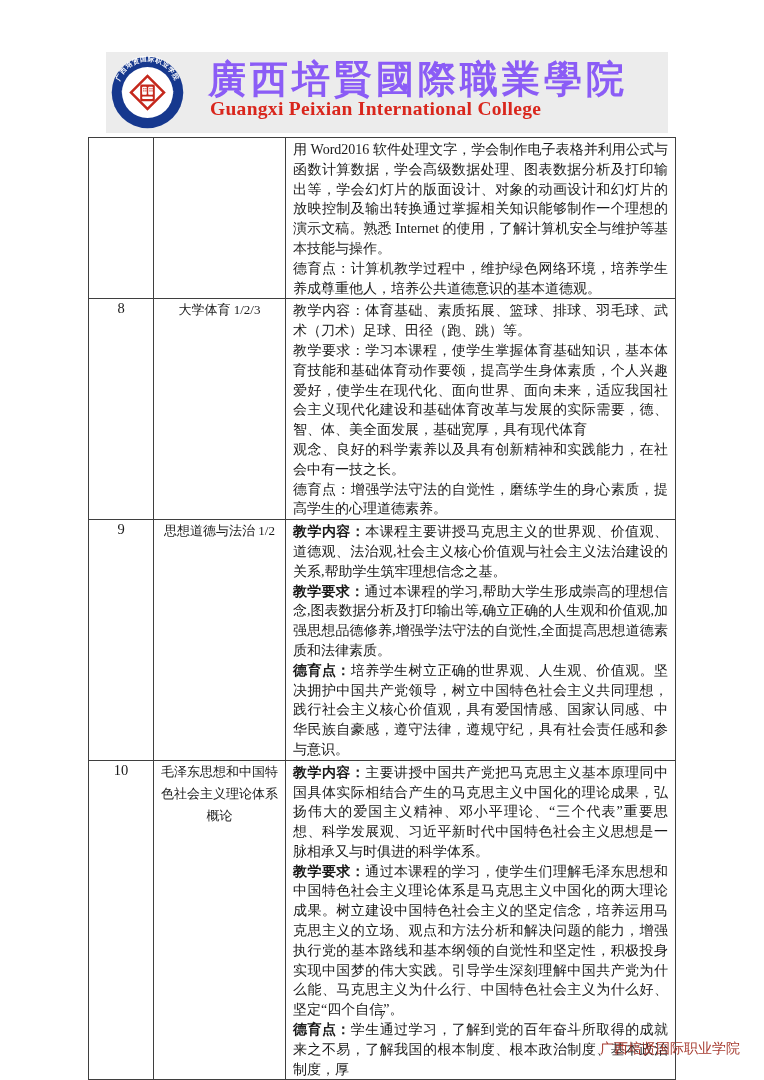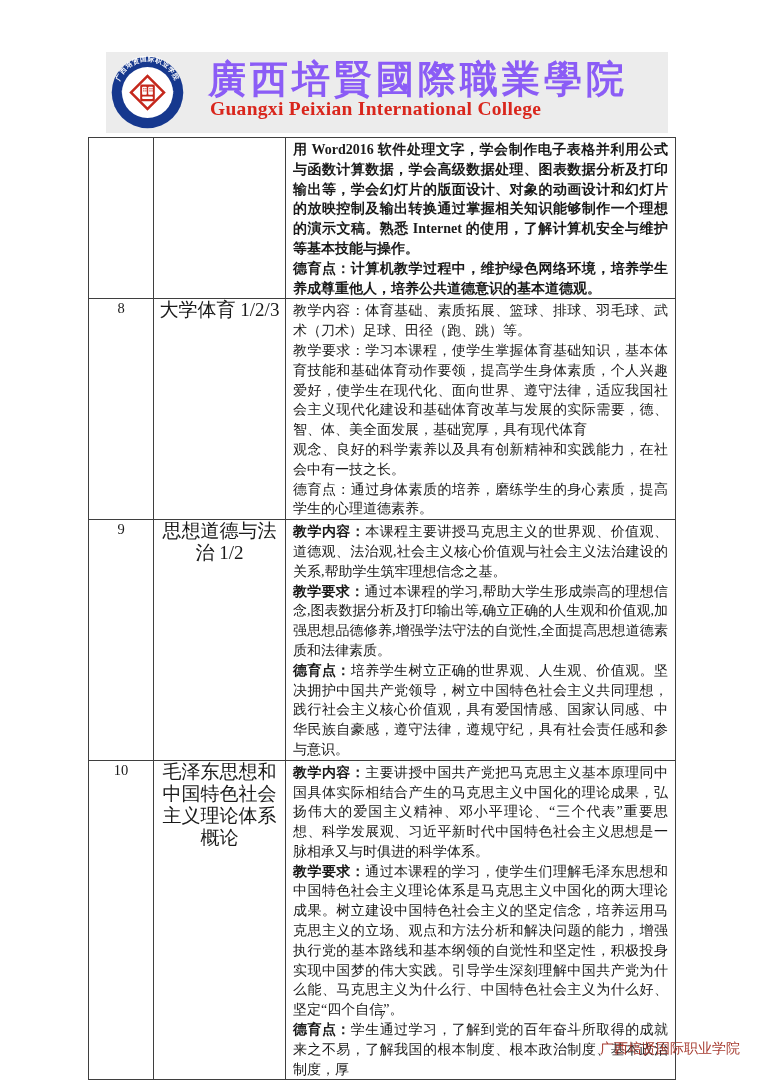--- a/index.html
+++ b/index.html
@@ -10,21 +10,21 @@
   .logo{position:absolute;left:5px;top:4px;width:73px;height:73px;}
   .title-cn{position:absolute;left:102px;top:2px;font-size:38px;font-weight:bold;
             color:#8b5cf6;letter-spacing:4px;white-space:nowrap;
             font-family:"Liberation Serif","DejaVu Serif",serif;}
   .title-en{position:absolute;left:104px;top:46px;font-size:19.5px;font-weight:bold;
             color:#D9261C;letter-spacing:0.3px;white-space:nowrap;}
   
   table.doc{position:absolute;left:88px;top:137px;width:587px;border-collapse:collapse;table-layout:fixed;}
   table.doc td{border:1px solid #3F3F3F;vertical-align:top;overflow:hidden;}
   td.no-cell{text-align:center;vertical-align:middle;font-size:14.5px;}
-  td.course-cell{text-align:center;vertical-align:middle;font-size:19px;line-height:22px;padding:0 2px;}
+  td.course-cell{text-align:center;vertical-align:middle;font-size:13px;line-height:22px;padding:0 2px;}
   td.content-cell{padding:2px 7px 0 7px;}
   .content-cell p{margin:0;font-size:14px;line-height:19.8px;text-align:justify;}
   .plabel{font-weight:bold;}
   .plain .plabel{font-weight:normal;}
   
   .pagenum{position:absolute;left:0;top:1007px;width:764px;text-align:center;font-size:13.5px;color:#1a1a1a;}
   .footer{position:absolute;right:24px;top:1040px;font-size:14px;color:#A63B30;white-space:nowrap;}
 </style>
 </head>
 <body>
@@ -63,36 +63,36 @@
     <div class="title-en">Guangxi Peixian International College</div>
   </div>
 
   <table class="doc">
     <colgroup>
         <col style="width:65px">
         <col style="width:132px">
         <col style="width:390px">
       </colgroup>
     <tbody>
-        <tr style="height:139px;font-weight:bold;">
+        <tr style="height:139px;">
       <td class="no-cell"></td>
       <td class="course-cell"></td>
       <td class="content-cell">
         <p class="plain"><span class="plabel"></span><span>用 Word2016 软件处理文字，学会制作电子表格并利用公式与函数计算数据，学会高级数据处理、图表数据分析及打印输出等，学会幻灯片的版面设计、对象的动画设计和幻灯片的放映控制及输出转换通过掌握相关知识能够制作一个理想的演示文稿。熟悉 Internet 的使用，了解计算机安全与维护等基本技能与操作。</span></p>
         <p class="plain"><span class="plabel"></span><span>德育点：计算机教学过程中，维护绿色网络环境，培养学生养成尊重他人，培养公共道德意识的基本道德观。</span></p>
       </td>
     </tr>
     <tr style="height:215px;">
       <td class="no-cell">8</td>
       <td class="course-cell">大学体育 1/2/3</td>
       <td class="content-cell">
         <p class="plain"><span class="plabel"></span><span>教学内容：体育基础、素质拓展、篮球、排球、羽毛球、武术（刀术）足球、田径（跑、跳）等。</span></p>
-        <p class="plain"><span class="plabel"></span><span>教学要求：学习本课程，使学生掌握体育基础知识，基本体育技能和基础体育动作要领，提高学生身体素质，个人兴趣爱好，使学生在现代化、面向世界、遵守法律，适应我国社会主义现代化建设和基础体育改革与发展的实际需要，德、智、体、美全面发展，基础宽厚，具有现代体育</span></p>
+        <p class="plain"><span class="plabel"></span><span>教学要求：学习本课程，使学生掌握体育基础知识，基本体育技能和基础体育动作要领，提高学生身体素质，个人兴趣爱好，使学生在现代化、面向世界、面向未来，适应我国社会主义现代化建设和基础体育改革与发展的实际需要，德、智、体、美全面发展，基础宽厚，具有现代体育</span></p>
         <p class="plain"><span class="plabel"></span><span>观念、良好的科学素养以及具有创新精神和实践能力，在社会中有一技之长。</span></p>
-        <p class="plain"><span class="plabel"></span><span>德育点：通过身体素质的培养，磨练学生的身心素质，提高学生的心理道德素养。</span></p>
+        <p class="plain"><span class="plabel"></span><span>德育点：增强学法守法的自觉性，磨练学生的身心素质，提高学生的心理道德素养。</span></p>
       </td>
     </tr>
     <tr style="height:218px;">
       <td class="no-cell">9</td>
       <td class="course-cell">思想道德与法治 1/2</td>
       <td class="content-cell">
         <p><span class="plabel">教学内容：</span><span>本课程主要讲授马克思主义的世界观、价值观、道德观、法治观,社会主义核心价值观与社会主义法治建设的关系,帮助学生筑牢理想信念之基。</span></p>
         <p><span class="plabel">教学要求：</span><span>通过本课程的学习,帮助大学生形成崇高的理想信念,图表数据分析及打印输出等,确立正确的人生观和价值观,加强思想品德修养,增强学法守法的自觉性,全面提高思想道德素质和法律素质。</span></p>
         <p><span class="plabel">德育点：</span><span>培养学生树立正确的世界观、人生观、价值观。坚决拥护中国共产党领导，树立中国特色社会主义共同理想，践行社会主义核心价值观，具有爱国情感、国家认同感、中华民族自豪感，遵守法律，遵规守纪，具有社会责任感和参与意识。</span></p>
       </td>

